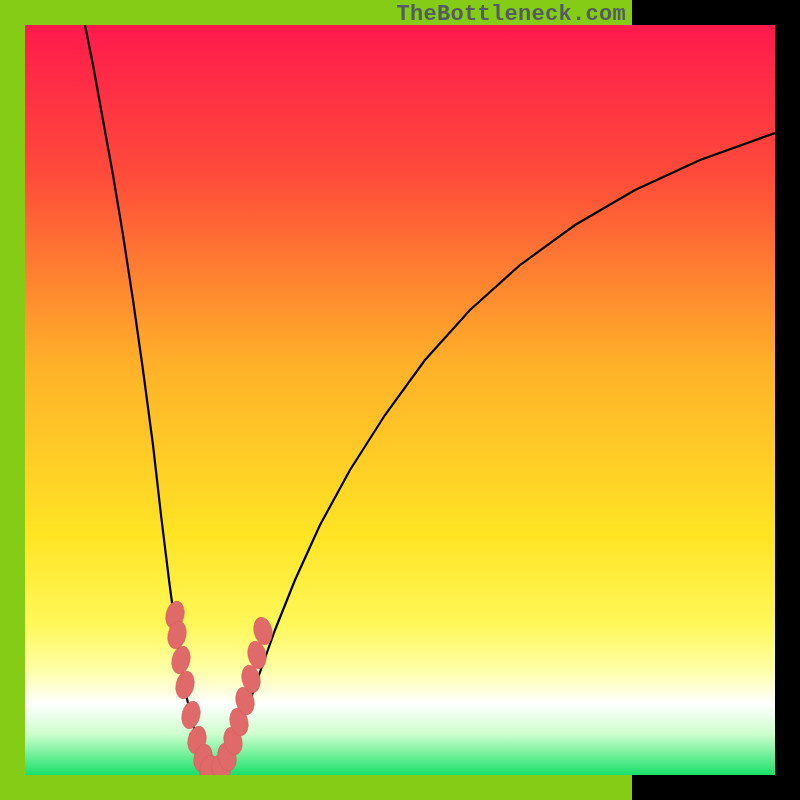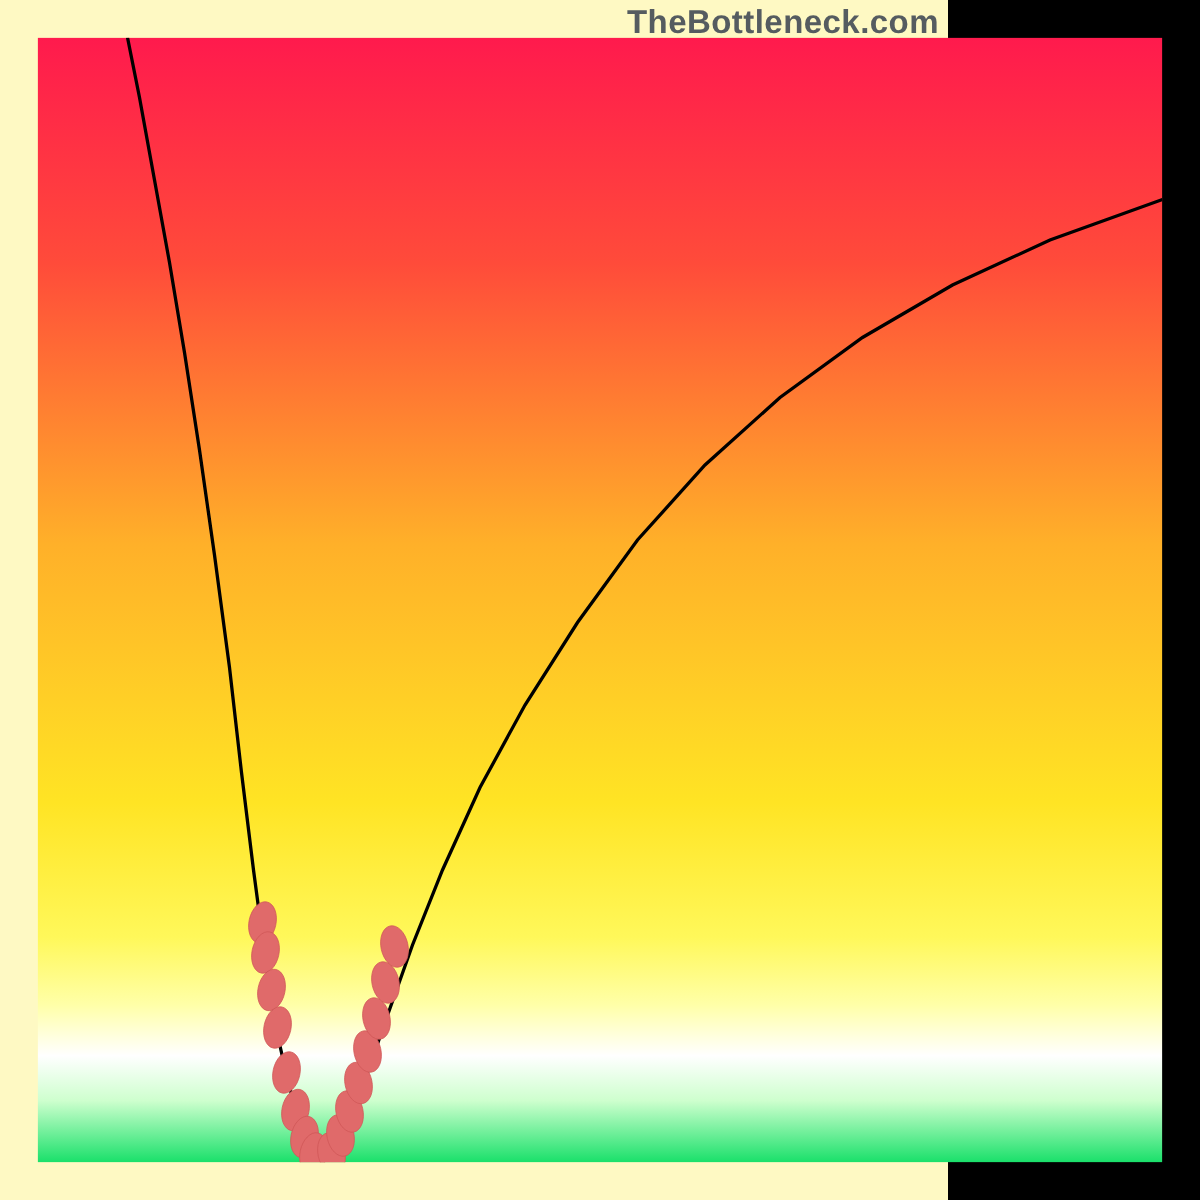--- a/index.html
+++ b/index.html
@@ -8,21 +8,22 @@
     width: 800px;
     height: 800px;
     overflow: hidden;
     background: #000;
     font-family: Arial, Helvetica, sans-serif;
   }
   .stage {
     position: relative;
     width: 632px;
     height: 800px;
-    background: #fef9c3;
+    background: #84cc16;
+    font-family: Liberation Mono, monospace;
   }
   .plot {
     position: absolute;
     left: 25px;
     top: 25px;
     width: 750px;
     height: 750px;
     overflow: hidden;
   }
   .gradient {

